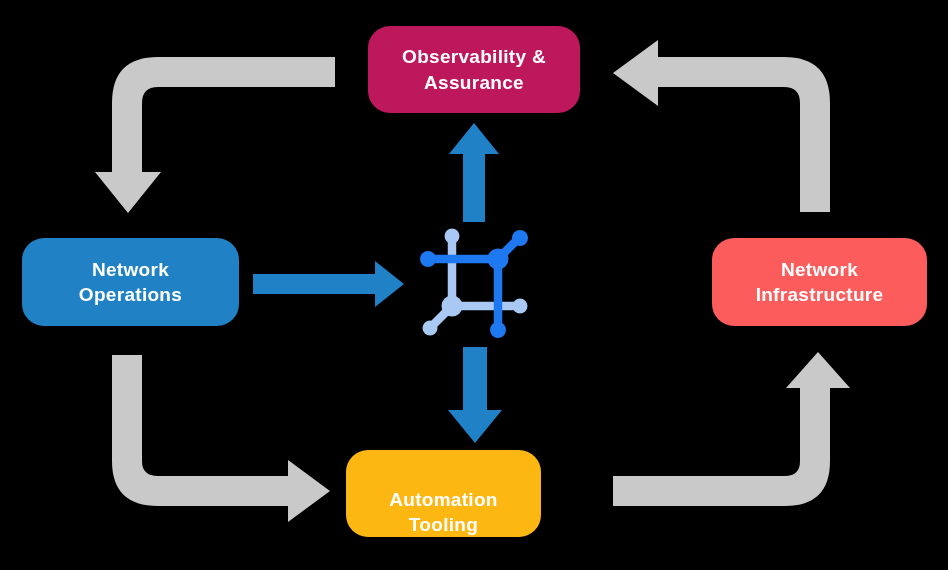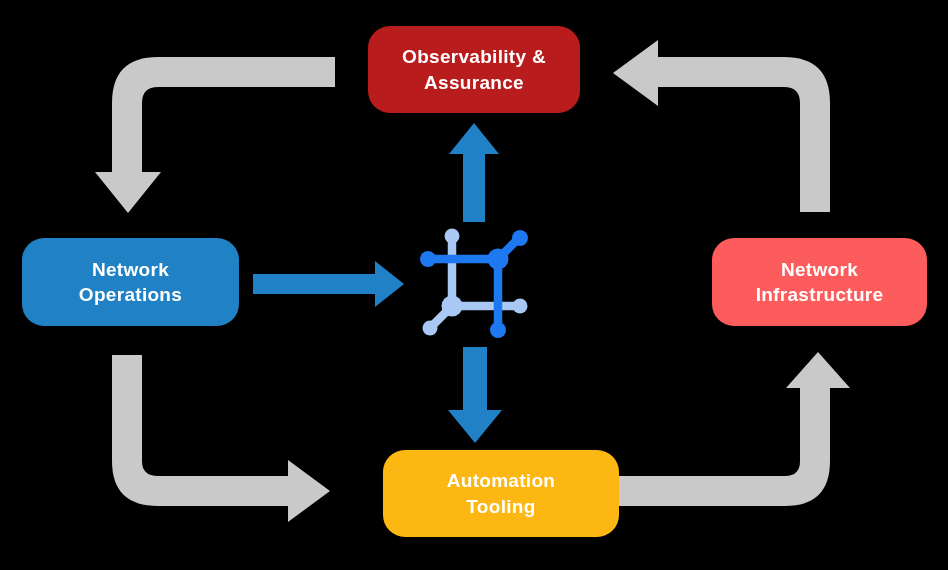--- a/index.html
+++ b/index.html
@@ -18,21 +18,21 @@
   .node span {
     white-space: pre-line;
     font-size: 19px;
     font-weight: 600;
     letter-spacing: 0.3px;
     line-height: 1.32;
   }
   .node-observability { left: 368px; top: 26px;  width: 212px; height: 87px; }
   .node-operations    { left: 22px;  top: 238px; width: 217px; height: 88px; }
   .node-infrastructure{ left: 712px; top: 238px; width: 215px; height: 88px; }
-  .node-automation    { left: 383px; top: 450px; width: 236px; height: 87px; }
+  .node-automation    { left: 346px; top: 450px; width: 195px; height: 87px; align-items: flex-end; }
 </style>
 </head>
 <body style="background-color: rgb(0, 0, 0);">
 
 <div class="stage">
 
   <svg class="layer" width="948" height="570" viewBox="0 0 948 570">
 
     <path d="M335,57 H158 Q112,57 112,103 V172 H95 L128,213 L161,172 H142 V103 Q142,87 158,87 H335 Z" fill="#c9c9c9"></path>
     <path d="M112,355 V461 Q112,506 158,506 H288 V522 L330,491 L288,460 V476 H158 Q142,476 142,461 V355 Z" fill="#c9c9c9"></path>
@@ -64,21 +64,21 @@
       </g>
       <g stroke="none" fill="#1e78f0">
         <circle cx="428" cy="259" r="8"></circle>
         <circle cx="520" cy="238" r="8"></circle>
         <circle cx="498" cy="330" r="8"></circle>
         <circle cx="498" cy="259" r="10.5"></circle>
       </g>
     </g>
   </svg>
 
-  <div class="node node-observability" style="background-color: #b91c1c;">
+  <div class="node node-observability" style="background-color: #be185d;">
     <span style="color: rgb(255, 255, 255);">Observability &amp;
 Assurance</span>
   </div>
 
   <div class="node node-operations" style="background-color: rgb(32, 130, 196);">
     <span style="color: rgb(255, 255, 255);">Network
 Operations</span>
   </div>
 
   <div class="node node-infrastructure" style="background-color: rgb(253, 92, 92);">

